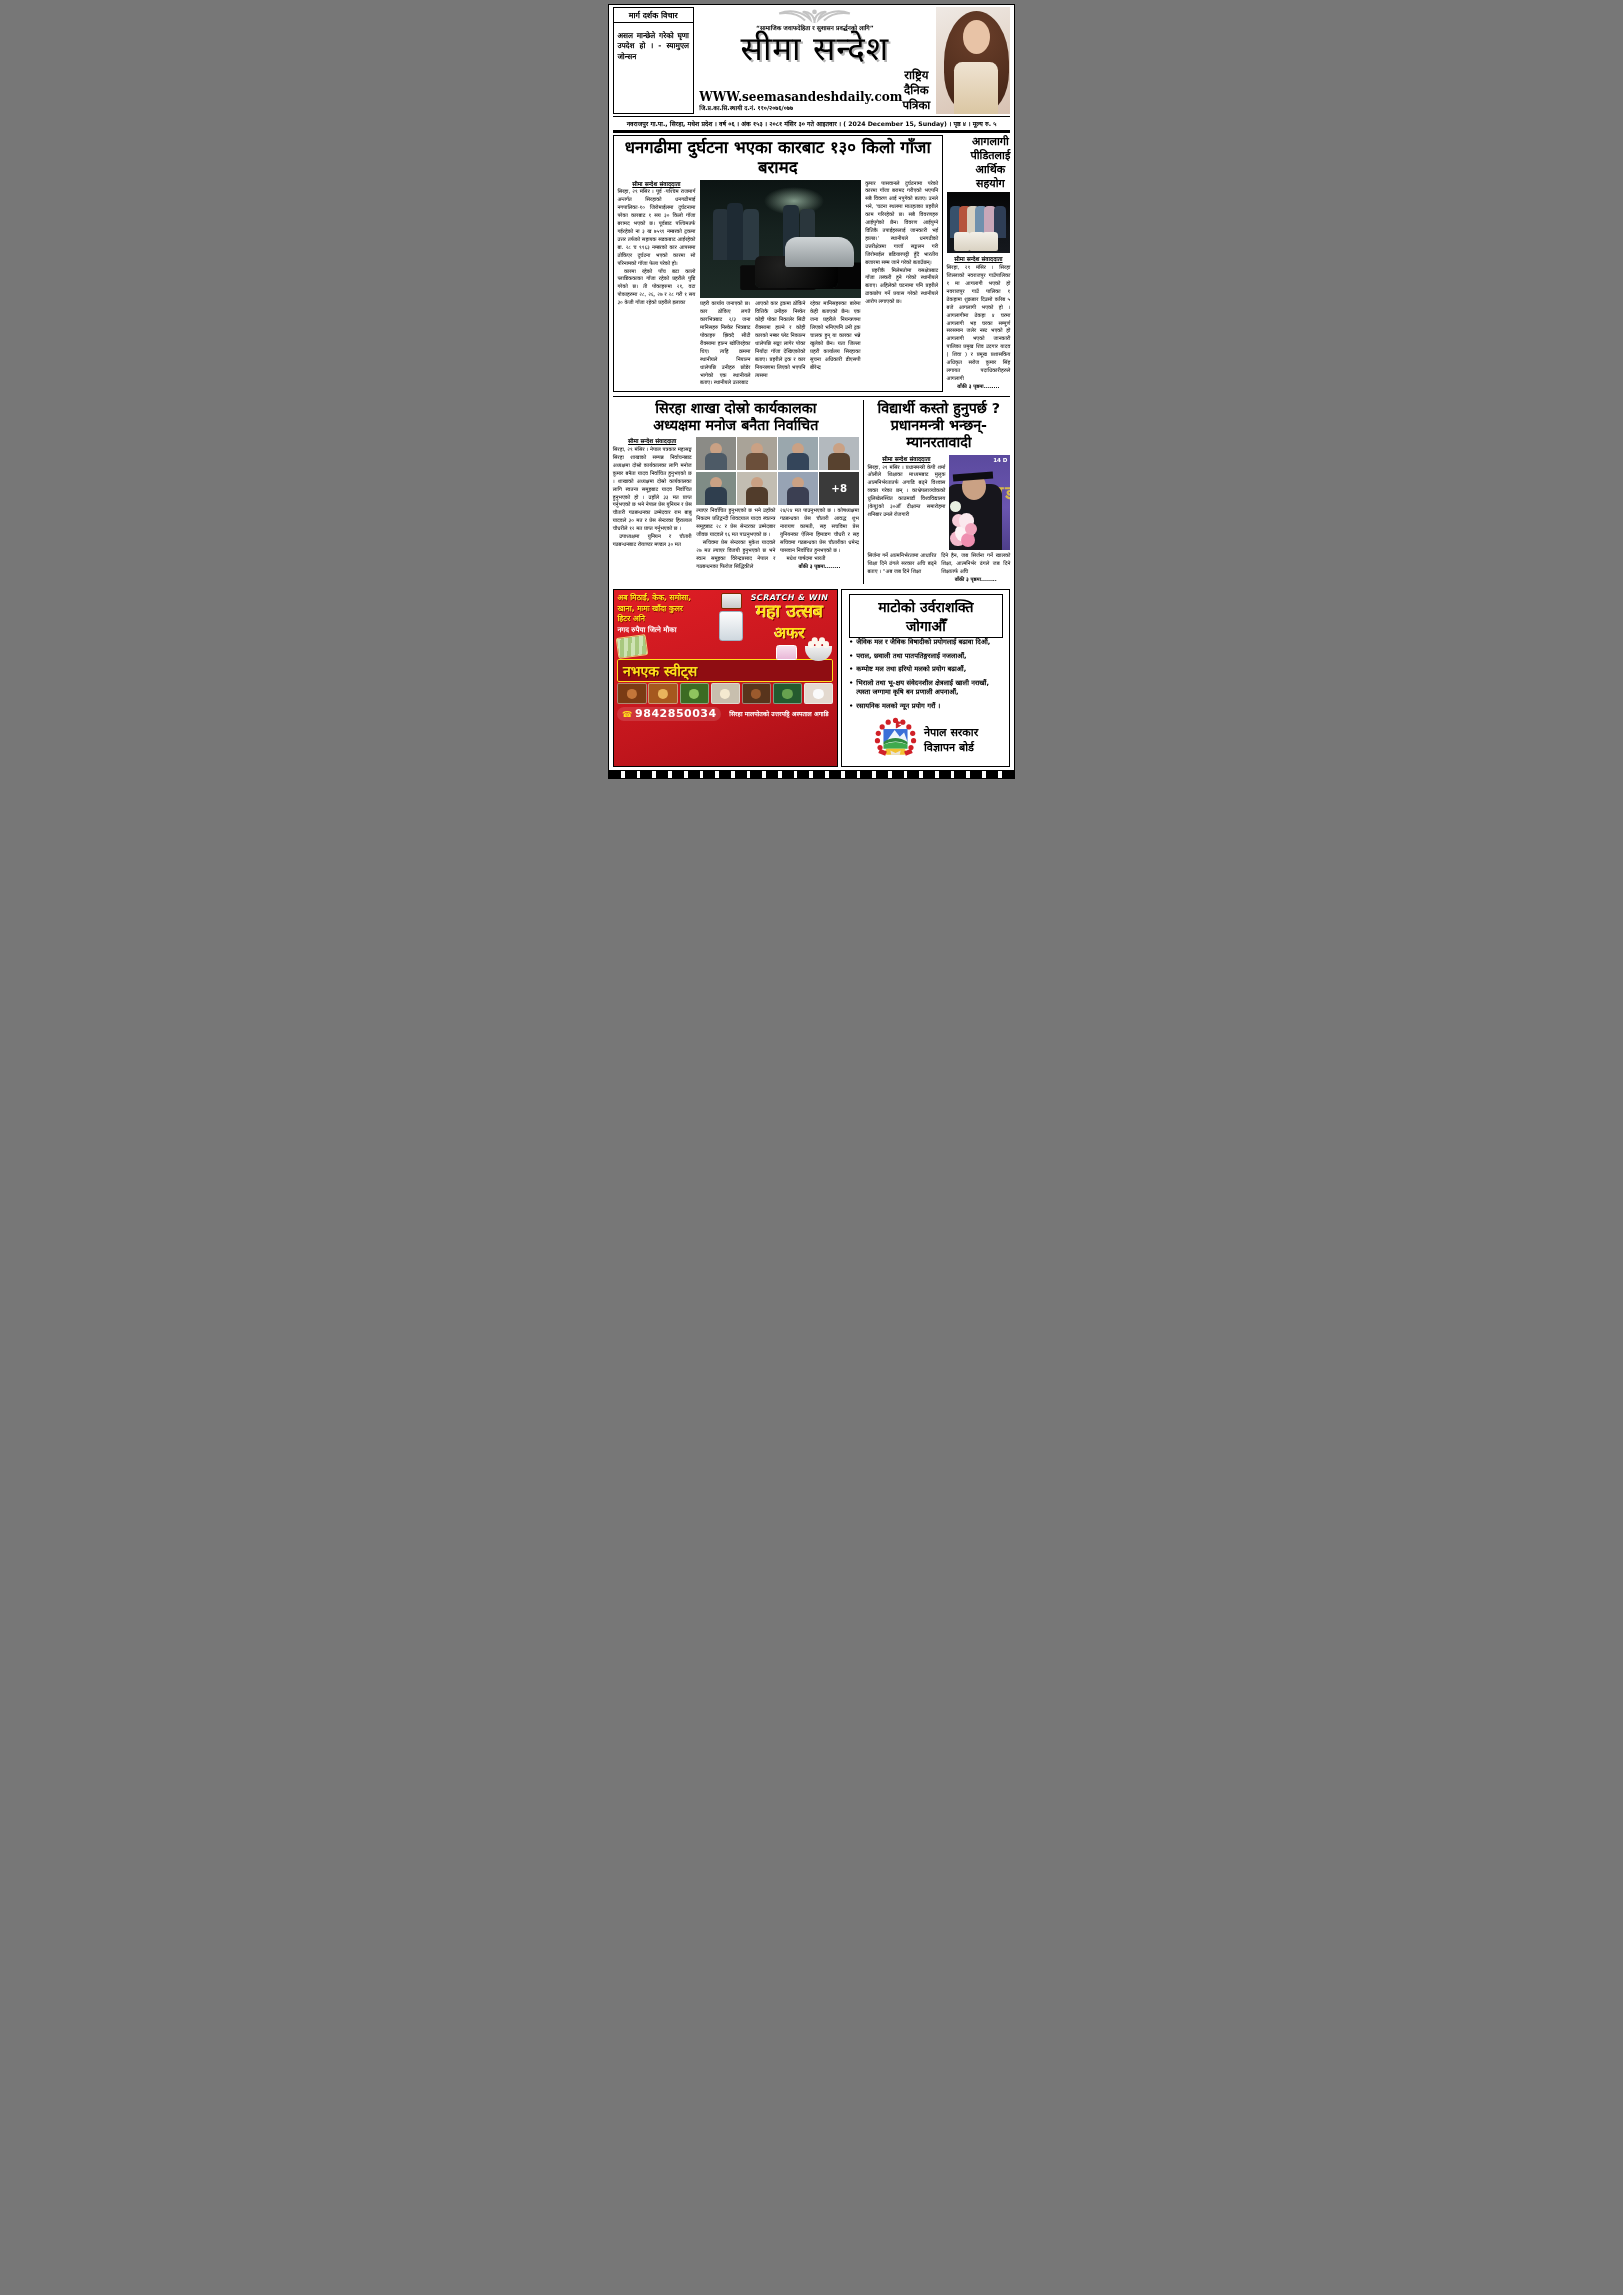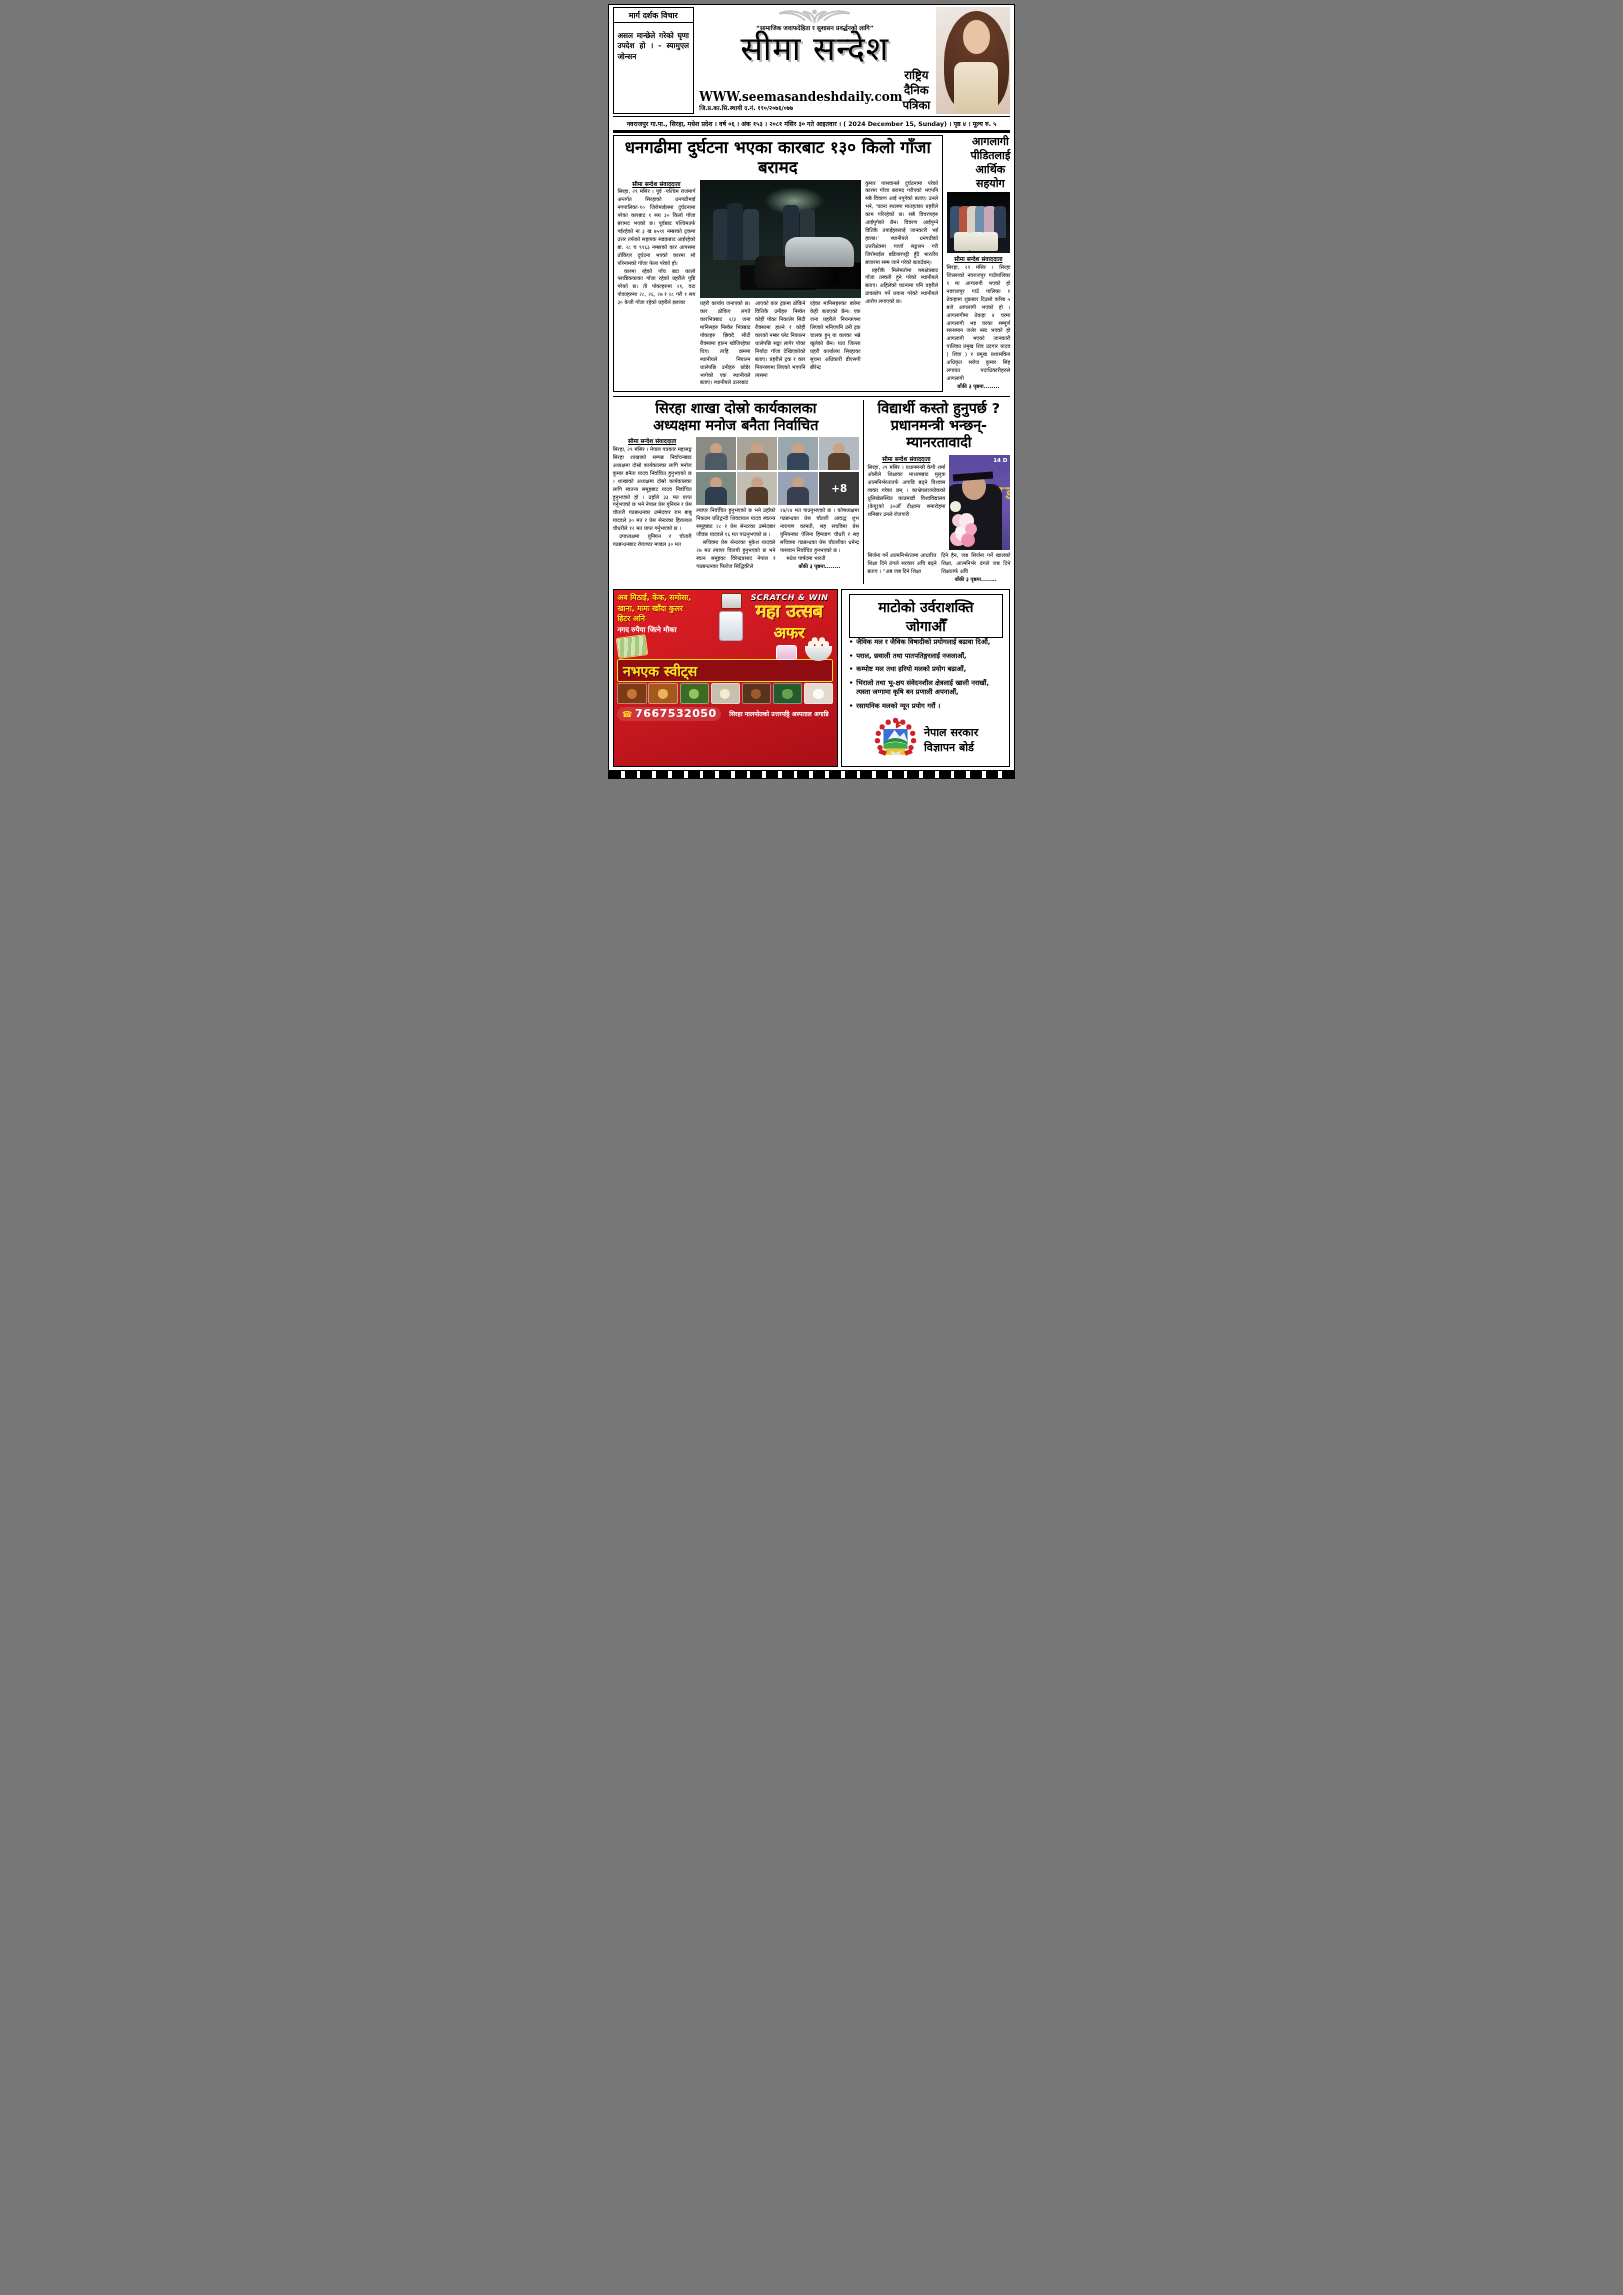--- a/index.html
+++ b/index.html
@@ -359,21 +359,21 @@
         <div class="food" style="background:#245a2e;">
             <i style="background:#67a24f;"></i>
           </div>
         <div class="food" style="background:#e3d9cf;">
             <i style="background:#fafafa;"></i>
           </div>
       </div>
       <div class="ad-bottom">
         <div class="phone-wrap">
           <span class="phone-icon">☎</span>
-          <span class="phone-num">7667532050</span>
+          <span class="phone-num">9842850034</span>
         </div>
         <div class="ad-address">सिरहा मालपोतको उत्तरपट्टि अस्पताल अगाडि</div>
       </div>
     </div>
 
     <div class="soil">
       <div class="soil-title-box">
         <div class="soil-title">माटोको उर्वराशक्ति जोगाऔँ</div>
       </div>
       <ul>

